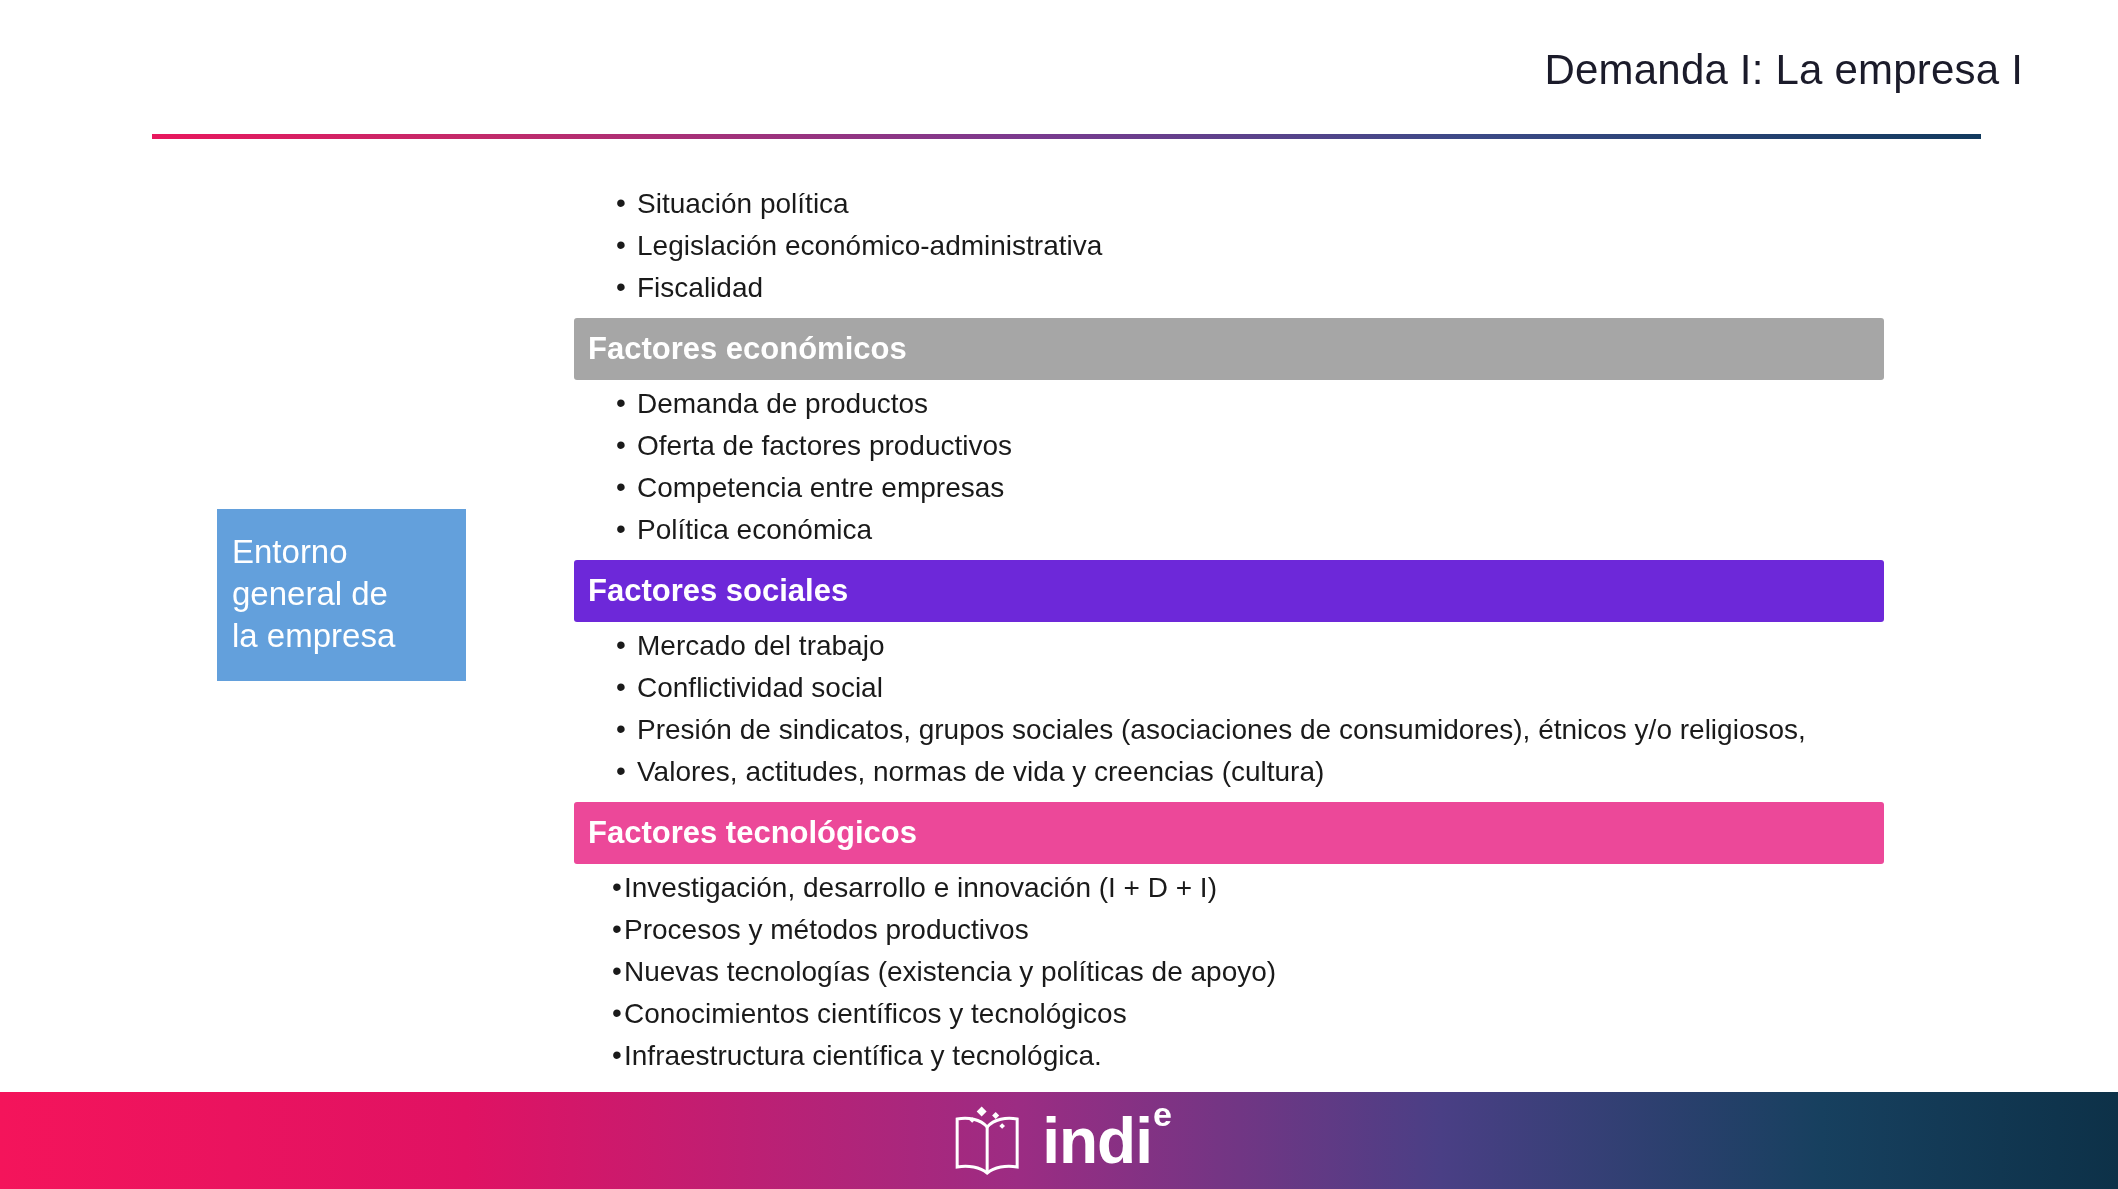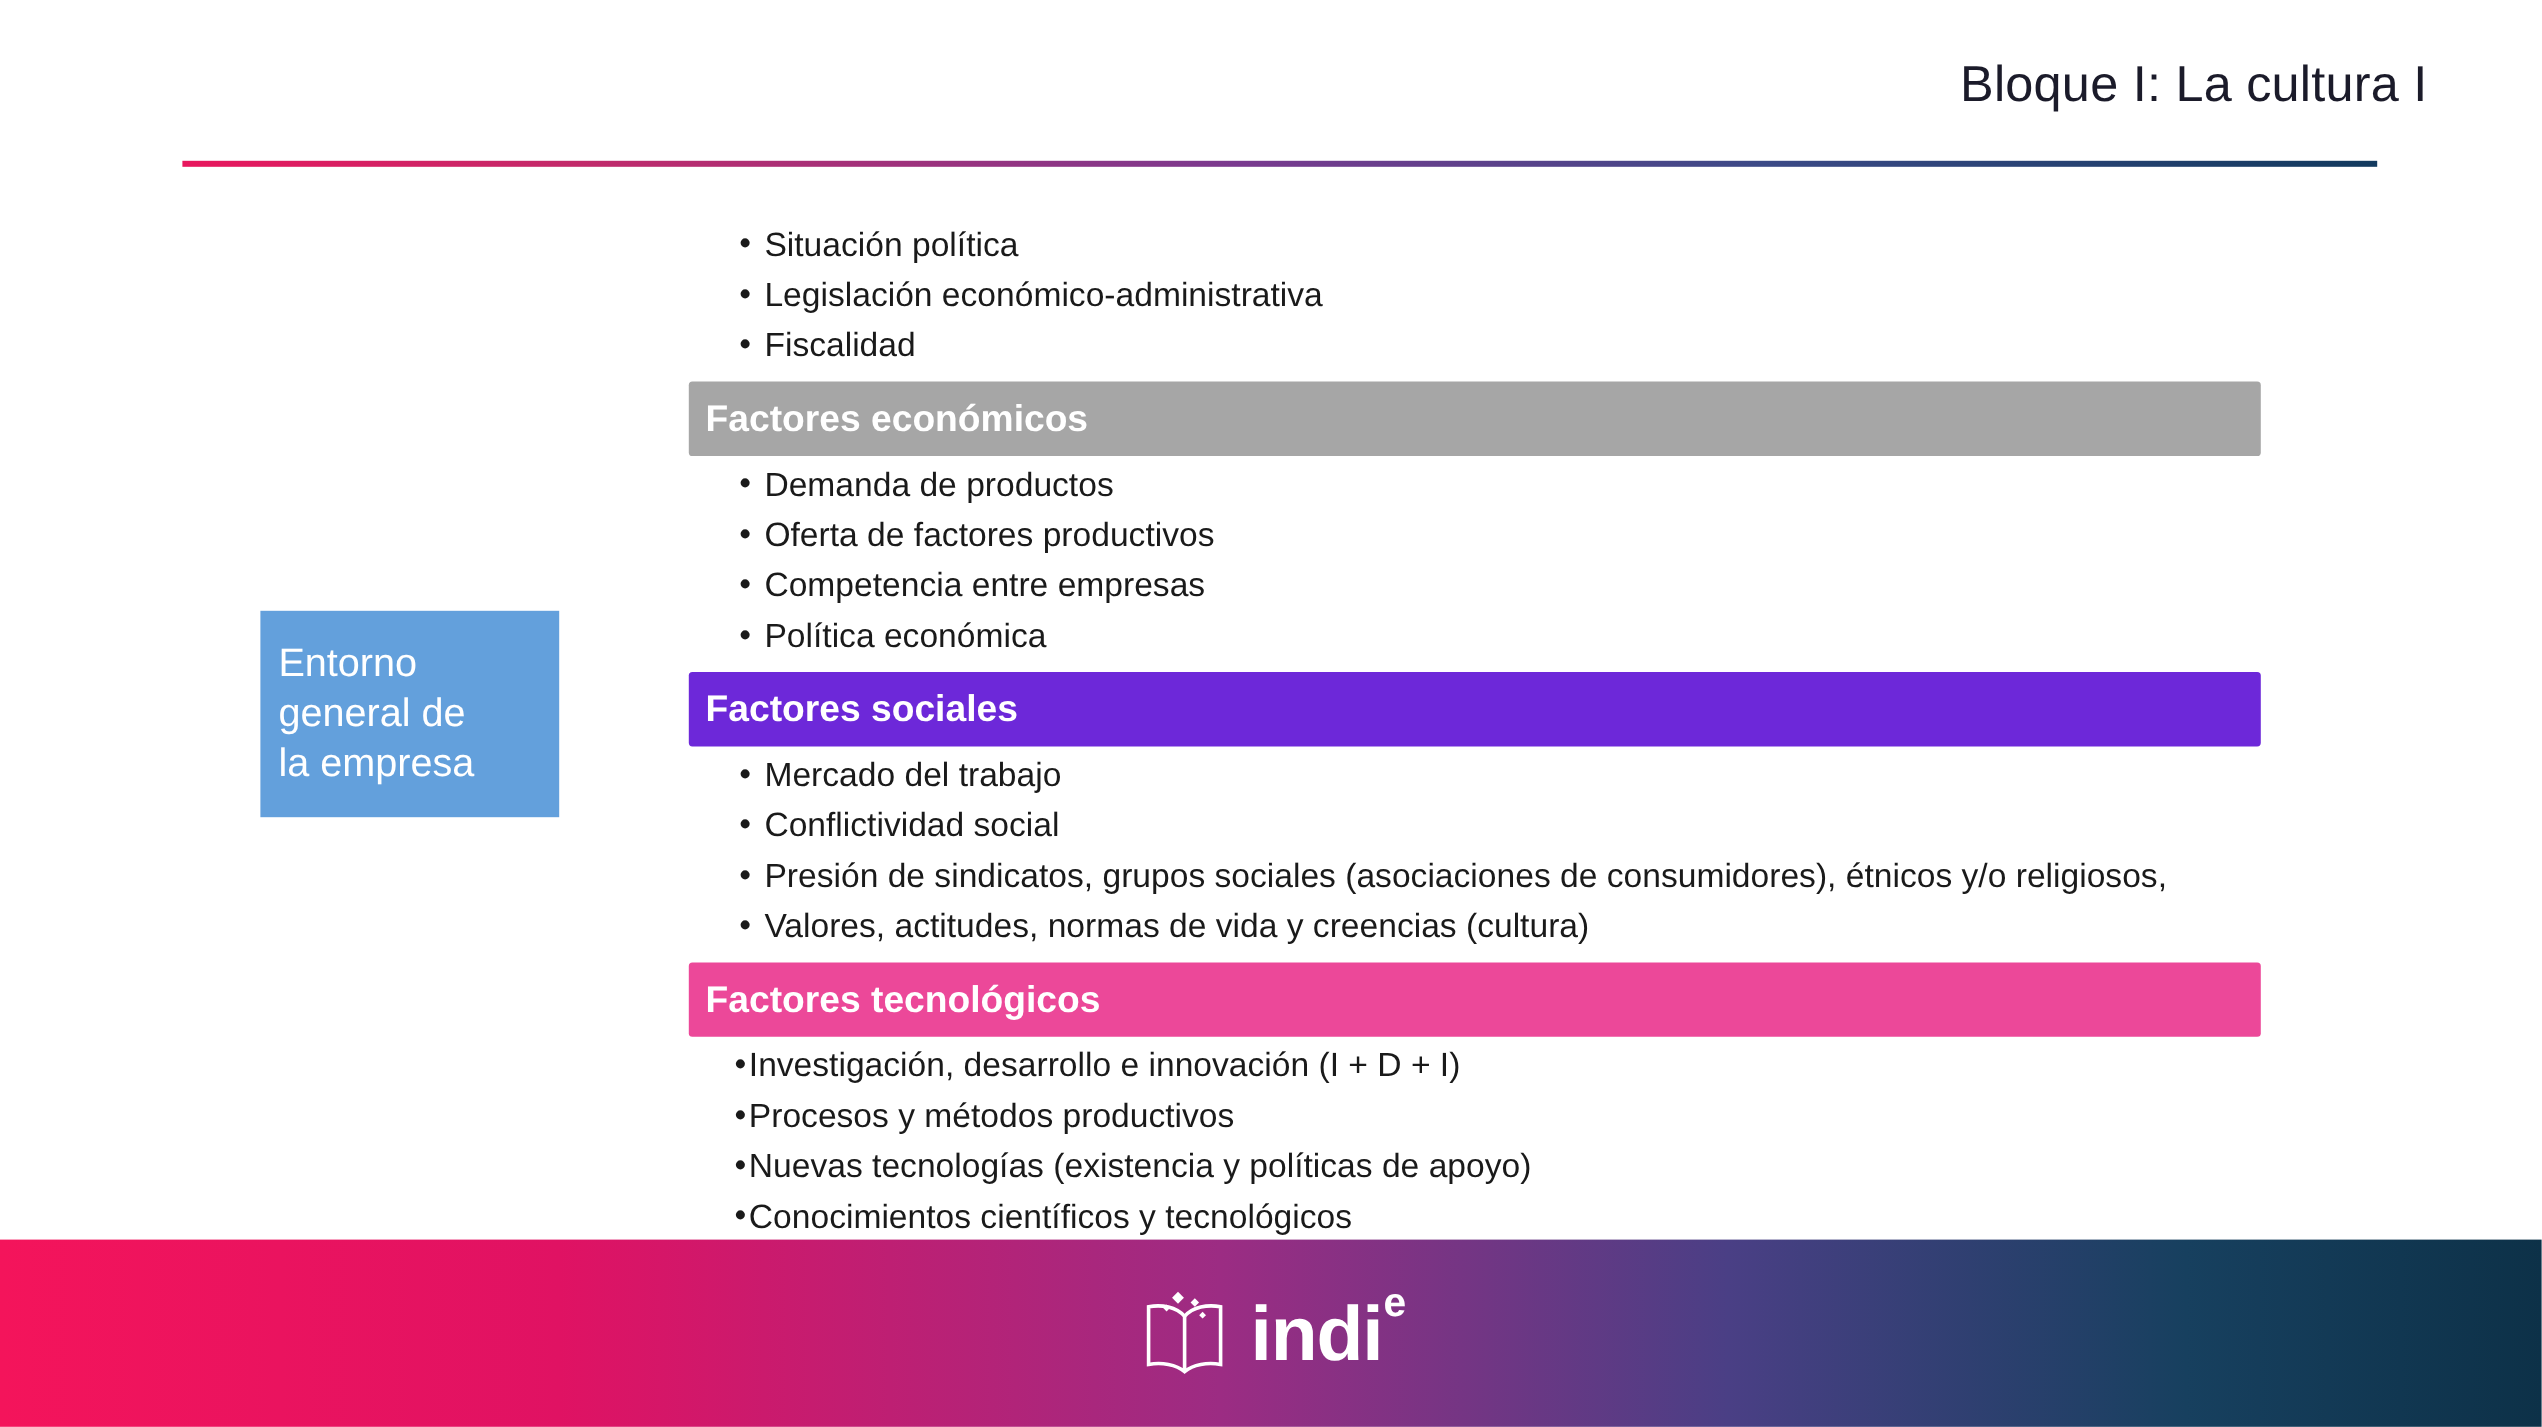--- a/index.html
+++ b/index.html
@@ -105,21 +105,21 @@
   }
   .tight .group-items li { padding-left: 50px; }
   .tight .group-items li .bullet { left: 38px; }
 
   
   .footer {
     position: absolute;
     left: 0;
     bottom: 0;
     width: 2118px;
-    height: 156px;
+    height: 97px;
     background: linear-gradient(to right, #f4145b 0%, #e01263 22%, #9c2c83 48%, #4a3f85 68%, #17405f 86%, #0d3148 100%);
   }
   .logo-wrap {
     position: absolute;
     left: 50%;
     top: 50%;
     transform: translate(-50%, -50%);
     display: flex;
     align-items: center;
     gap: 16px;
@@ -140,21 +140,21 @@
     vertical-align: super;
     position: relative;
     top: -14px;
     left: 1px;
   }
 </style>
 </head>
 <body>
 
 <div class="slide-header">
-  <div class="header-title">Bloque I: La cultura I</div>
+  <div class="header-title">Demanda I: La empresa I</div>
   <div class="header-rule"></div>
 </div>
 
 <div class="left-label">
   <div class="left-label-text">Entorno
 general de
 la empresa</div>
 </div>
 
 <div class="content">

